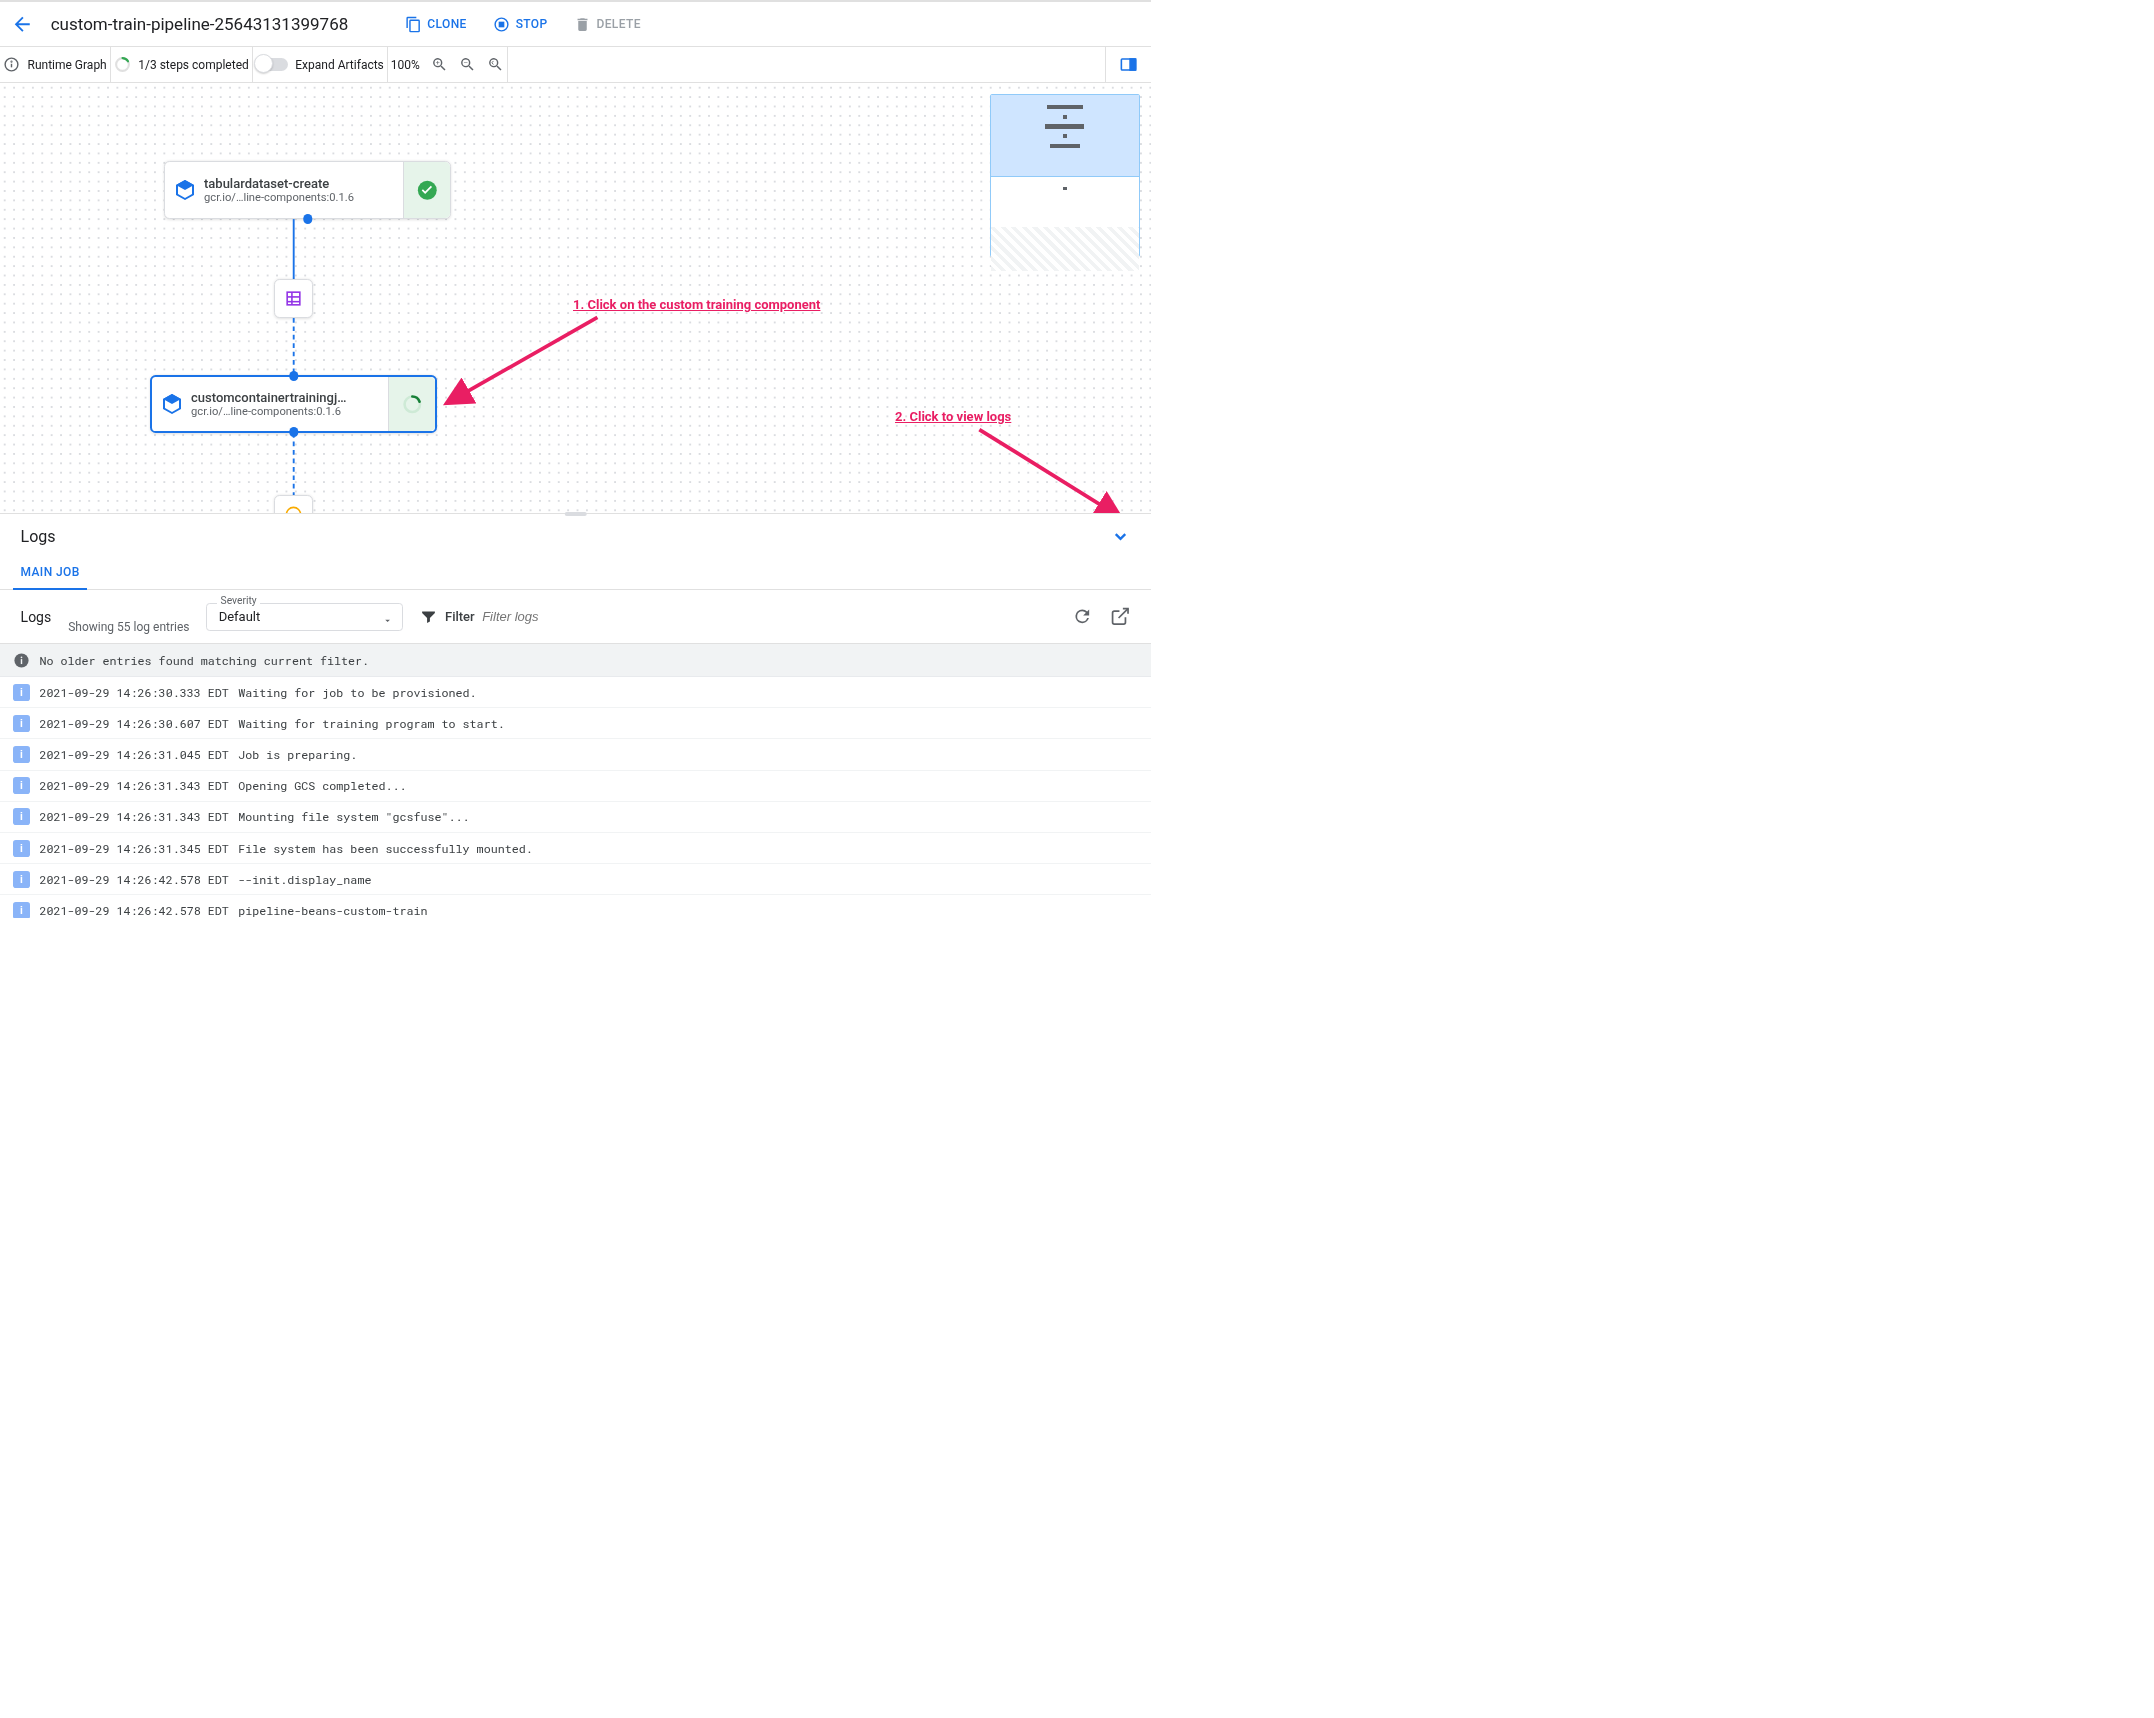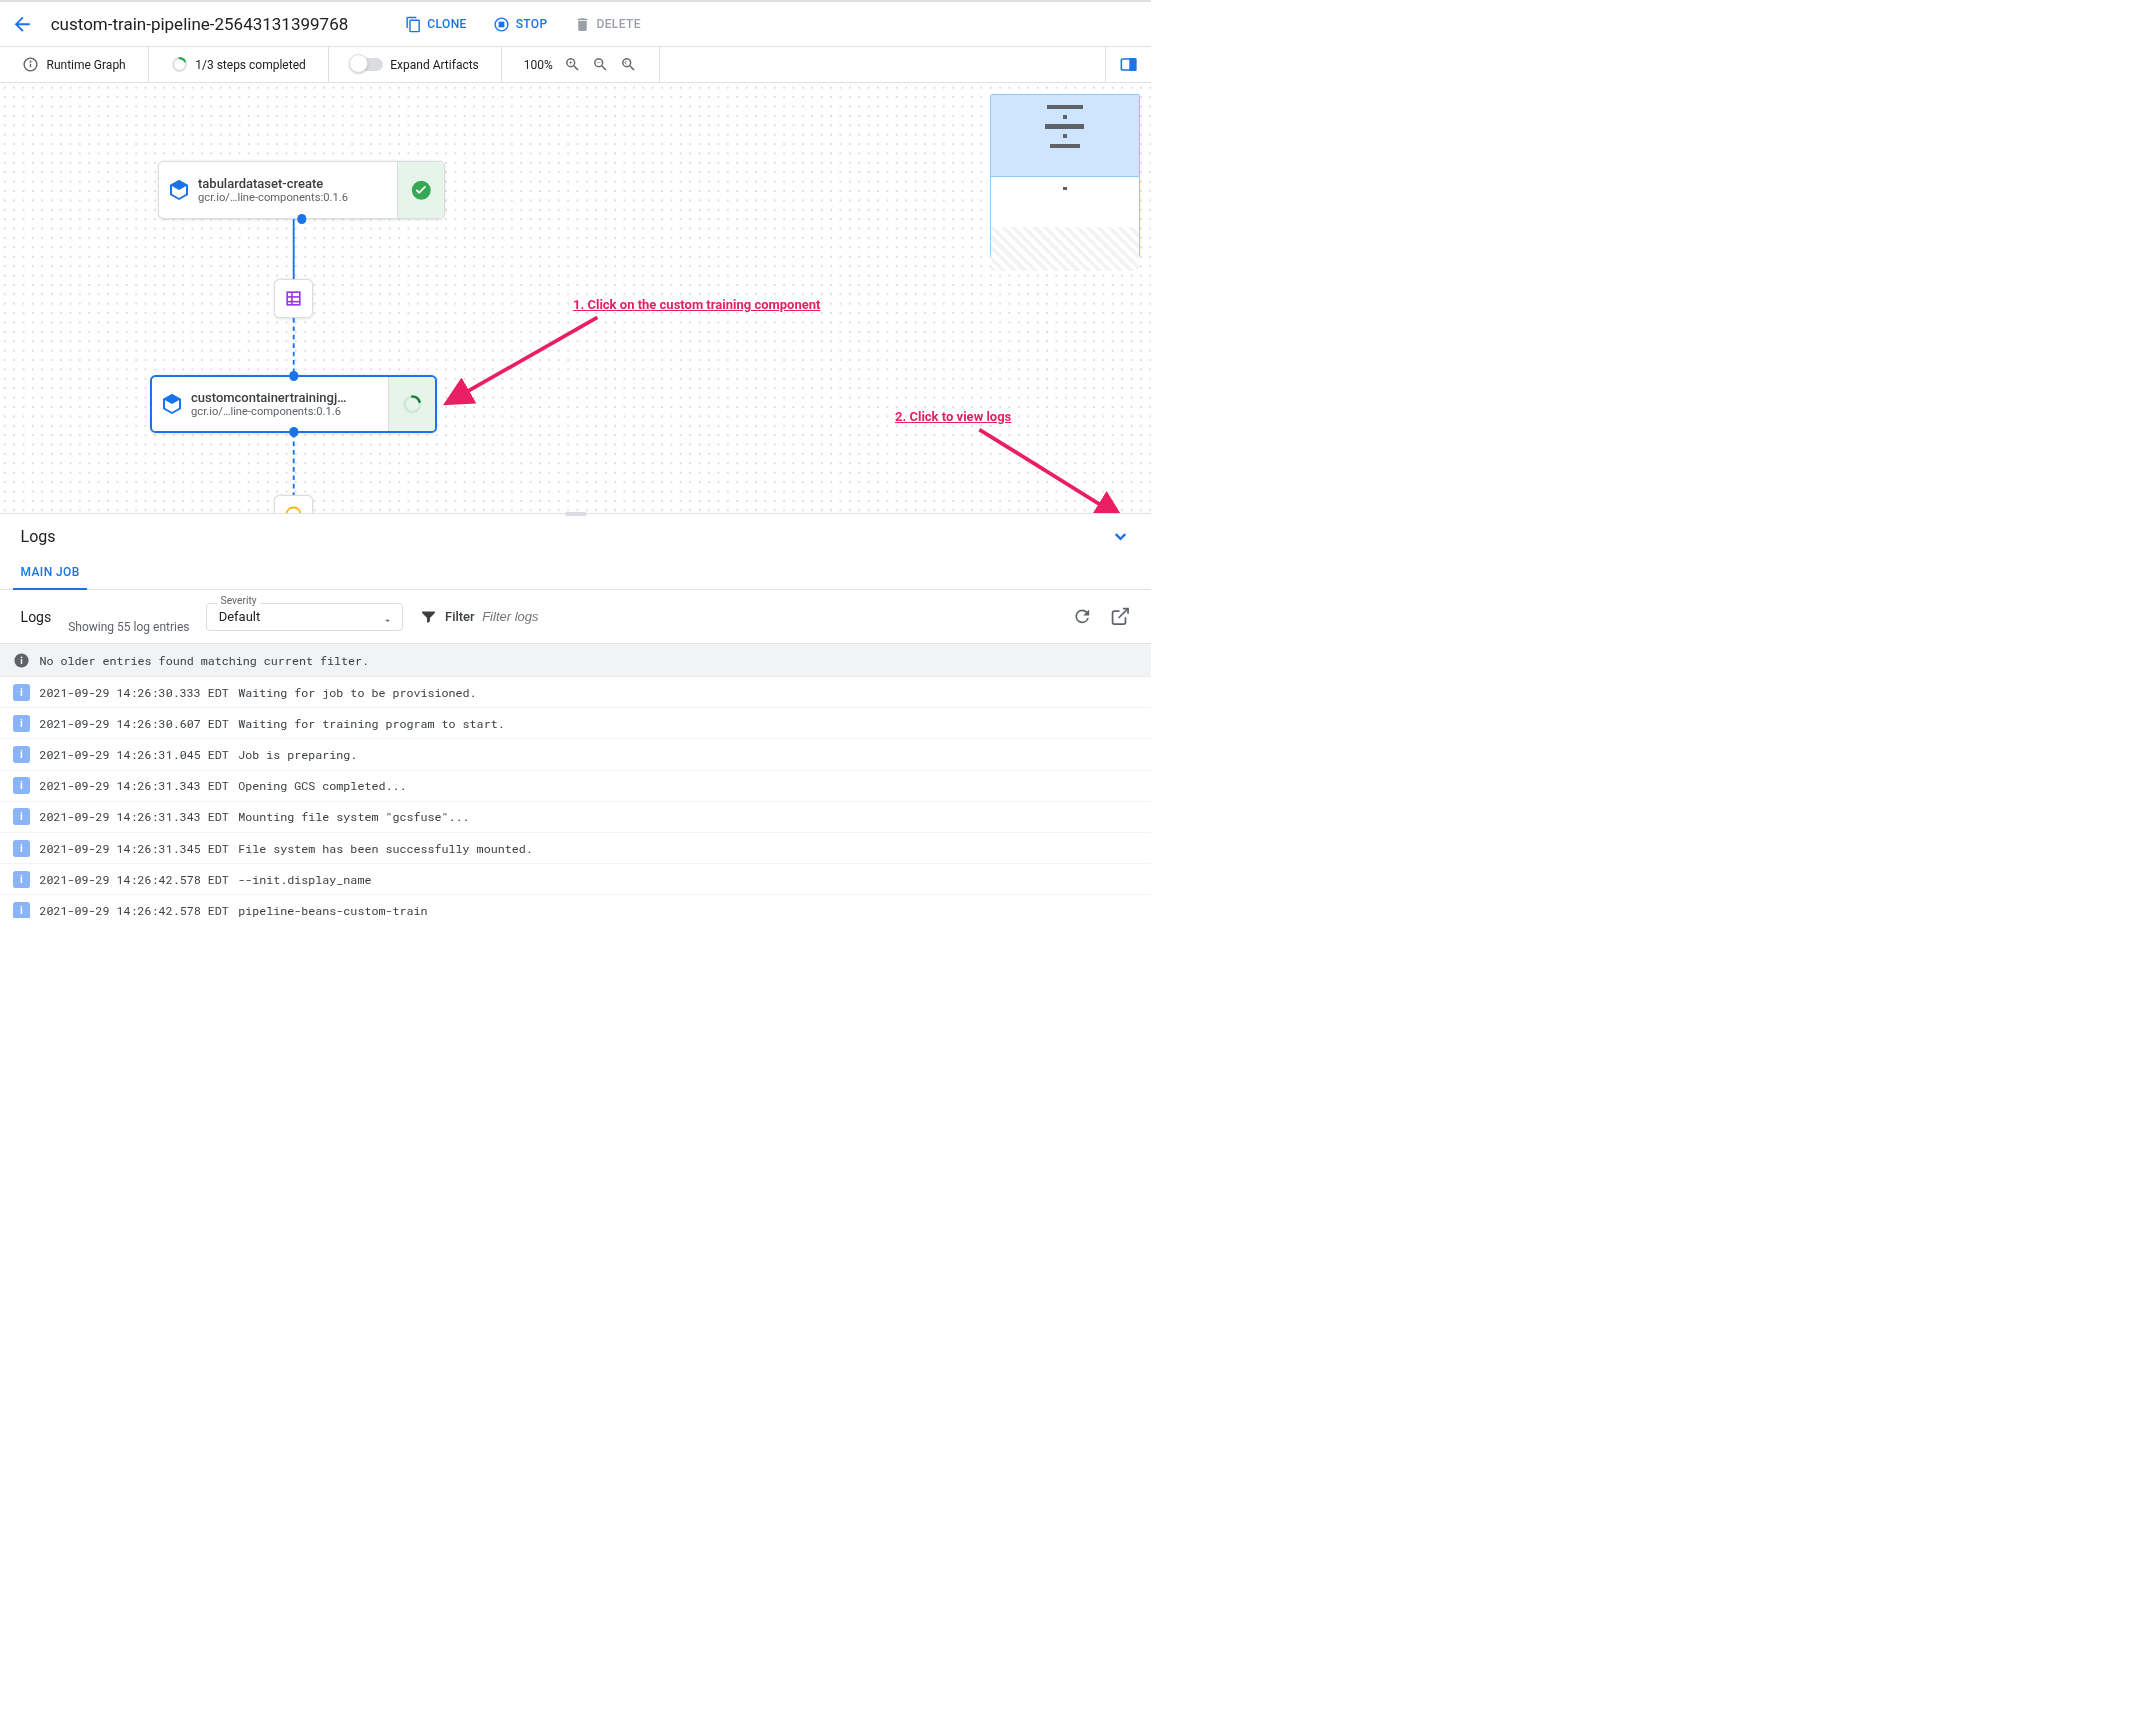--- a/index.html
+++ b/index.html
@@ -36,21 +36,21 @@
 .header-btn.muted { color: #9aa0a6; }
 .header-btn svg { width: 17px; height: 17px; }
 
 
 .subtoolbar {
   display: flex; align-items: center;
   height: 36px;
   border-bottom: 0.9px solid #e0e0e0;
   font-size: 12px;
 }
-.sub-item { display: flex; align-items: center; height: 100%; padding: 0 22px; border-right: 0.9px solid #e0e0e0; gap: 7.5px; }
+.sub-item { display: flex; align-items: center; height: 100%; padding: 0 3px; border-right: 0.9px solid #e0e0e0; gap: 7.5px; }
 .sub-item.nr { border-right: none; }
 .sub-item .icon { width: 17px; height: 17px; color: #5f6368; }
 .progress-icon { width: 17px; height: 17px; }
 .toggle-track { width: 32px; height: 13px; background: #dadce0; border-radius: 9.4px; position: relative; }
 .toggle-thumb { width: 19px; height: 19px; background: #fff; border: 0.9px solid #dadce0; border-radius: 50%; position: absolute; top: -3.7px; left: -1.9px; box-shadow: 0 0.9px 1.9px rgba(0,0,0,0.2); }
 .zoom-pct { font-size: 12px; color: #202124; }
 .zoom-icon { width: 17px; height: 17px; color: #5f6368; cursor: pointer; }
 .panel-toggle { padding: 0 13px; color: #1a73e8; cursor: pointer; border-left: 0.9px solid #e0e0e0; height: 100%; display: flex; align-items: center; }
 
 
@@ -253,21 +253,21 @@
       <div class="mm-bar" style="width:36px;"></div>
       <div class="mm-dot"></div>
       <div class="mm-bar" style="width:39px;"></div>
       <div class="mm-dot"></div>
       <div class="mm-bar" style="width:30px;"></div>
     </div>
     <div class="mm-dot" style="margin: 9.4px auto 0;"></div>
     <div class="minimap-hatch"></div>
   </div>
 
-  <div class="node" style="left:158px; top:78px;">
+  <div class="node" style="left:164px; top:78px;">
     <div class="node-icon">
       <svg width="24" height="24" viewBox="0 0 24 24">
           <path fill="#1a73e8" d="M12 2l9 5v10l-9 5-9-5V7l9-5zm0 2.3L5 8v8l7 3.9 7-3.9V8l-7-3.7z"></path>
           <path fill="#1a73e8" d="M12 2l9 5-9 5-9-5 9-5z"></path>
         </svg>
     </div>
     <div class="node-text">
       <div class="node-title">tabulardataset-create</div>
       <div class="node-sub">gcr.io/…line-components:0.1.6</div>
     </div>

